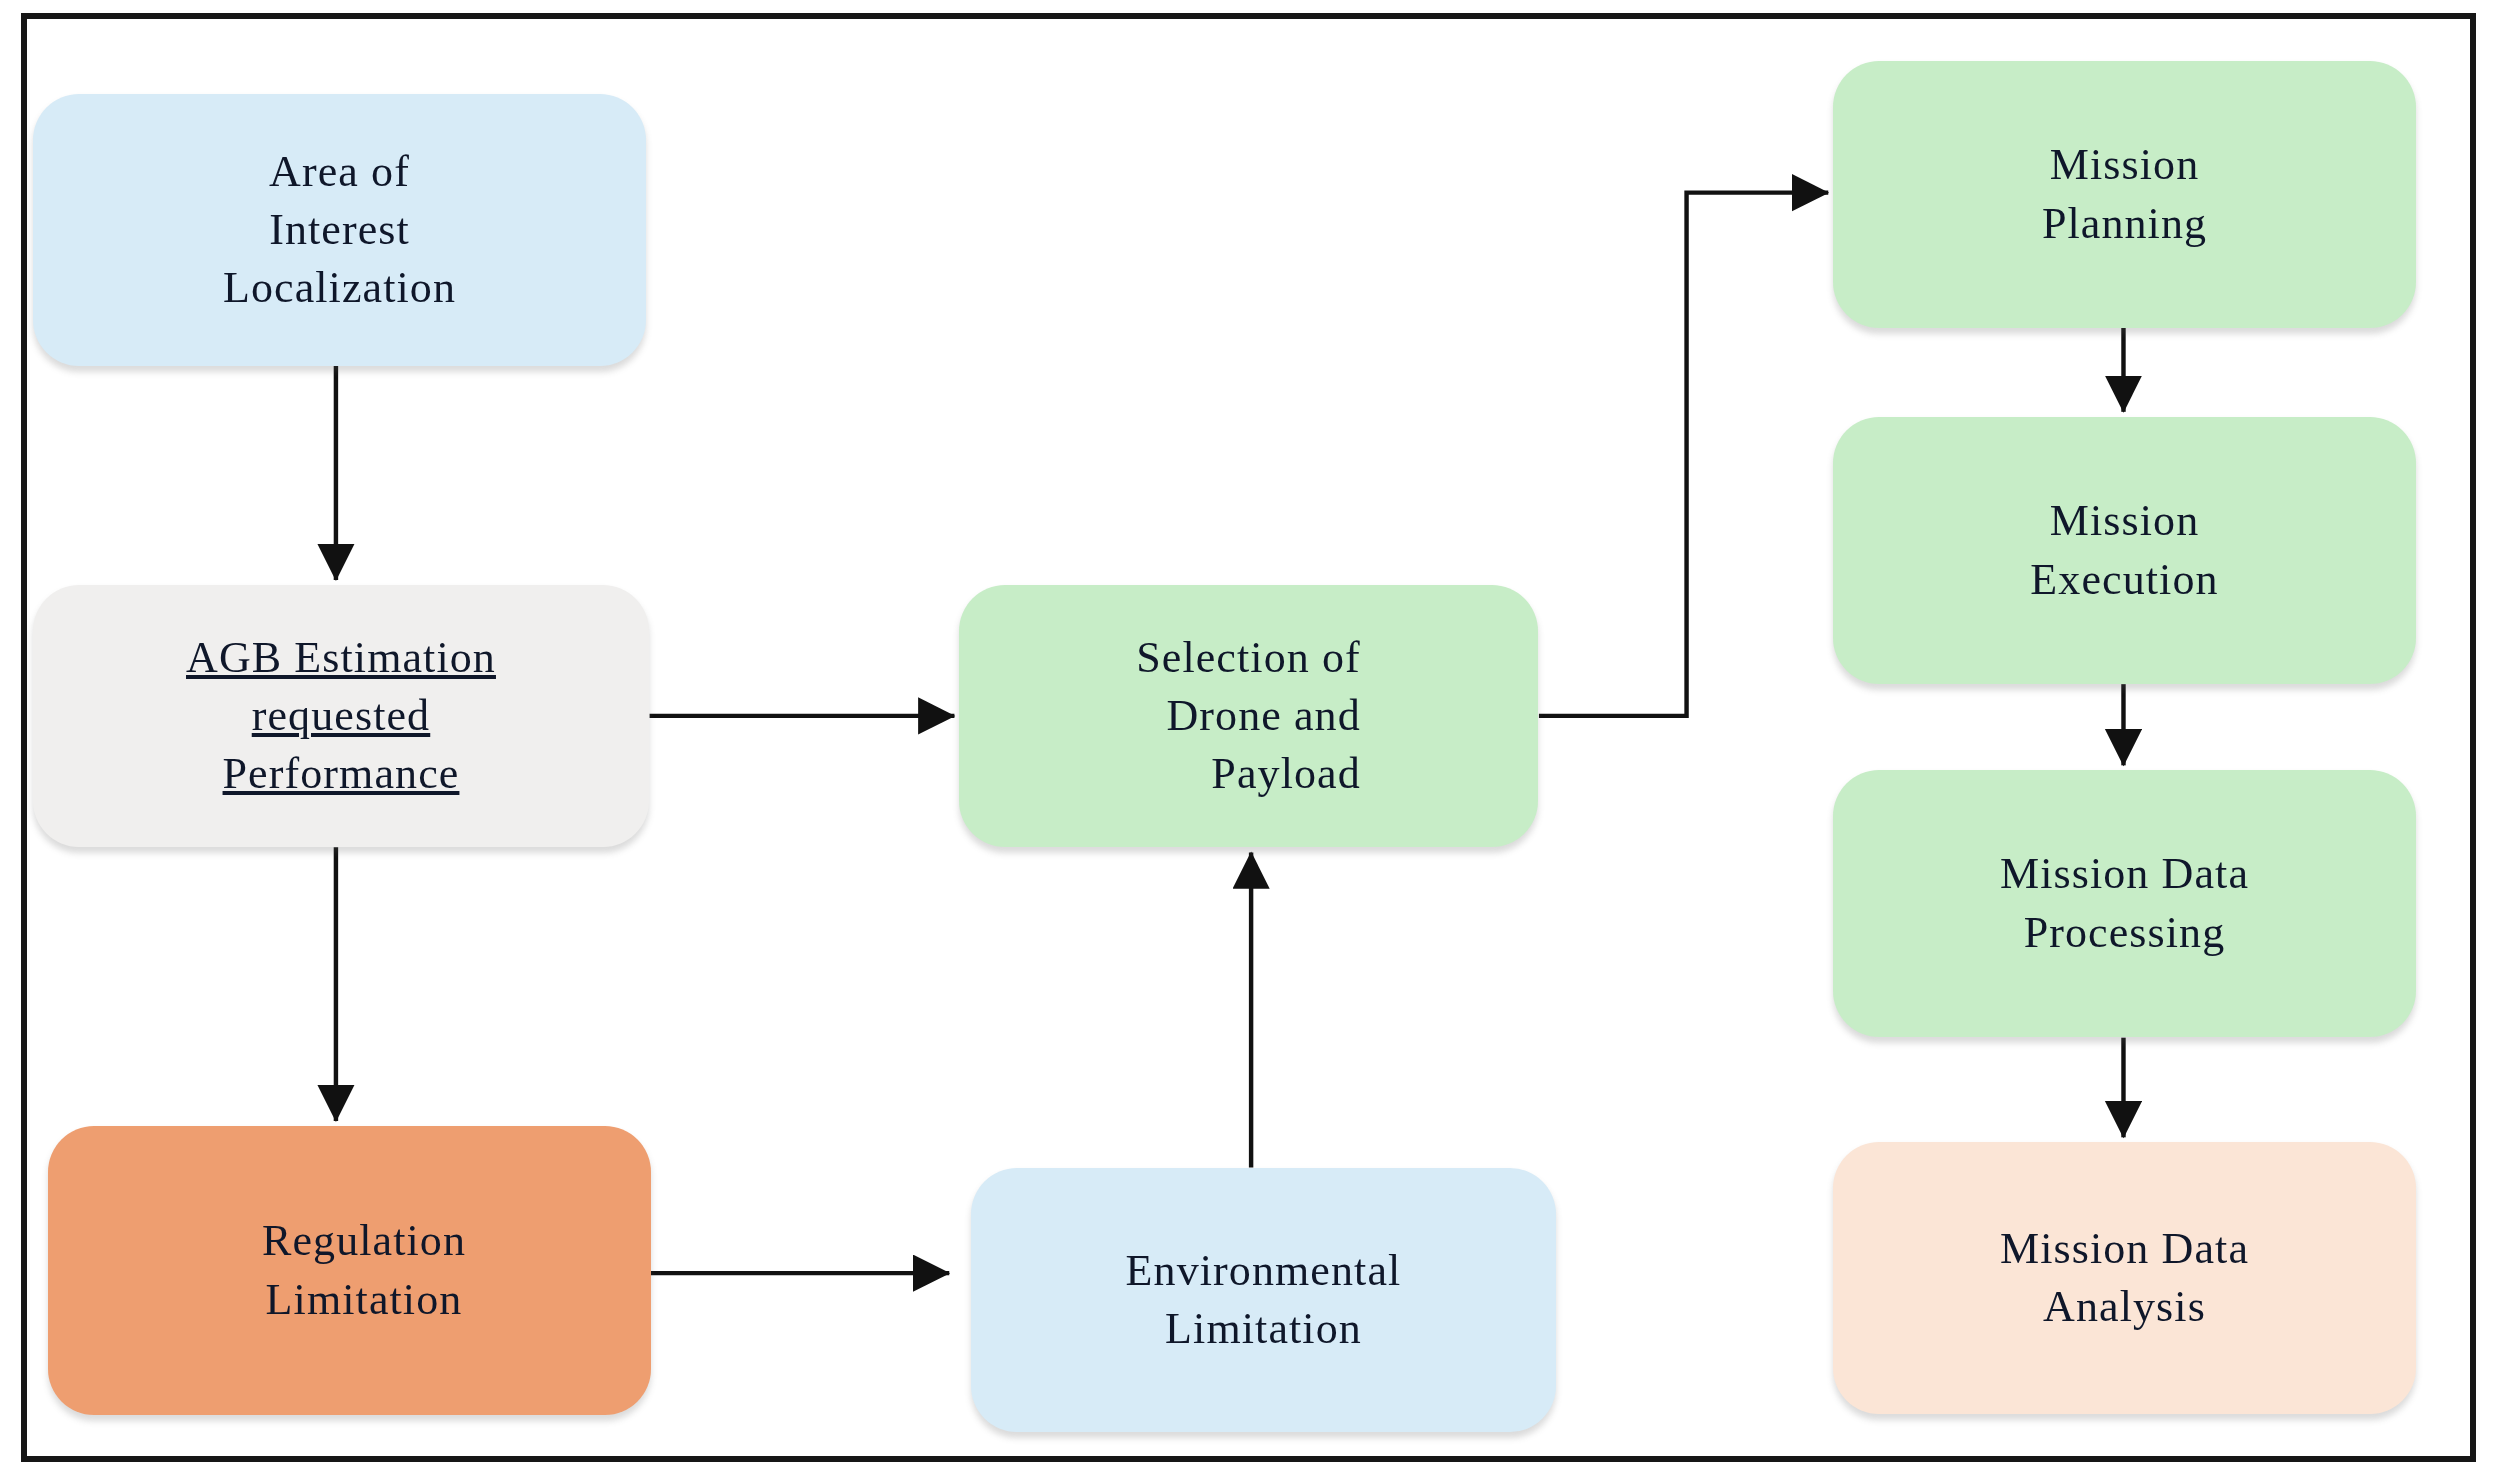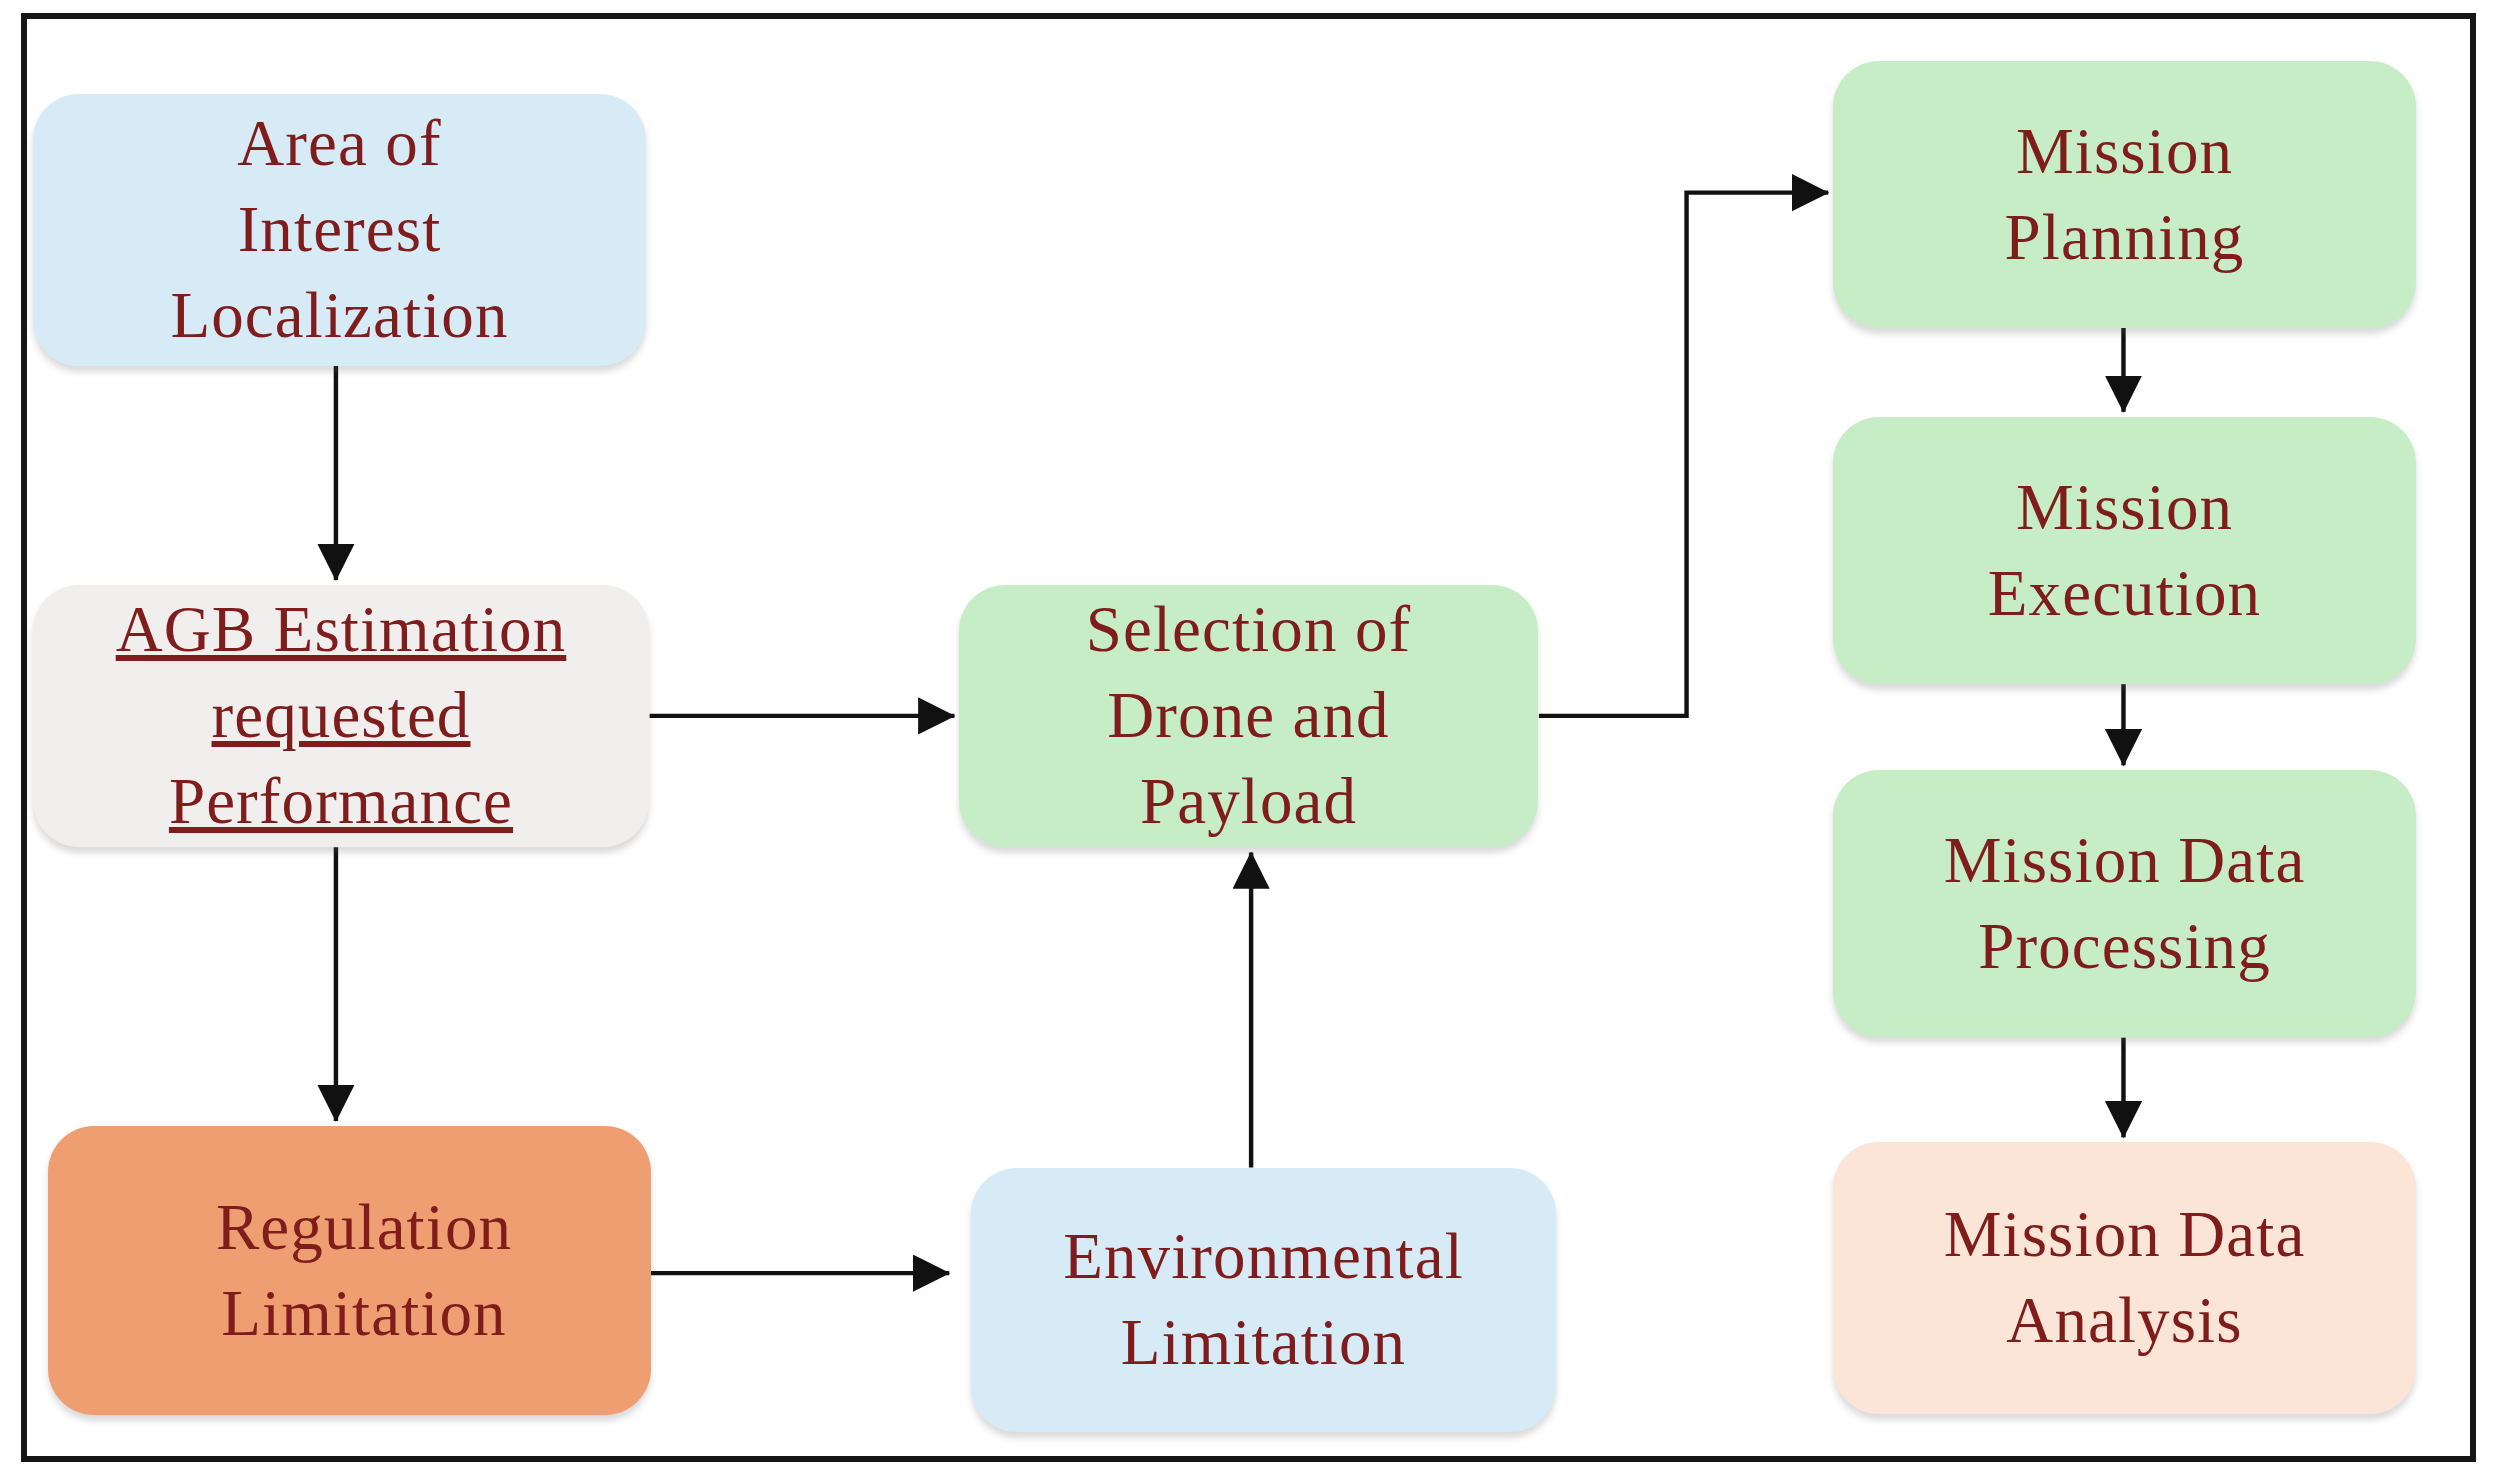--- a/index.html
+++ b/index.html
@@ -36,32 +36,32 @@
     width: 2500px;
     height: 1482px;
   }
   .node {
     position: absolute;
     border-radius: 46px;
     display: flex;
     align-items: center;
     justify-content: center;
     text-align: center;
-    color: #7f1d1d;
-    font-size: 65px;
+    color: #0f172a;
+    font-size: 44px;
     line-height: 1.32;
     letter-spacing: 1.1px;
     white-space: pre-line;
     box-shadow: 0 5.2px 6.6px rgba(90, 90, 90, 0.22);
   }
   
   .n0 { left: 33px;   top: 94px;  width: 613px; height: 272px; }
   .n1 { left: 33px;   top: 585px;  width: 616px; height: 262px; }
   .n2 { left: 48px;   top: 1126px; width: 574px; height: 289px; }
-  .n3 { left: 959px; top: 585px;  width: 579px; height: 262px; }
+  .n3 { left: 959px; top: 585px;  width: 579px; height: 262px; text-align: right; }
   .n4 { left: 954px; top: 1168px; width: 585px; height: 264px; margin-left: 17px; }
   .n5 { left: 1833px; top: 61px;   width: 583px; height: 267px; }
   .n6 { left: 1833px; top: 417px;  width: 583px; height: 267px; }
   .n7 { left: 1833px; top: 770px; width: 583px; height: 267px; }
   .n8 { left: 1833px; top: 1142px; width: 583px; height: 272px; }
 </style>
 </head>
 <body>
 
 <div class="canvas">

